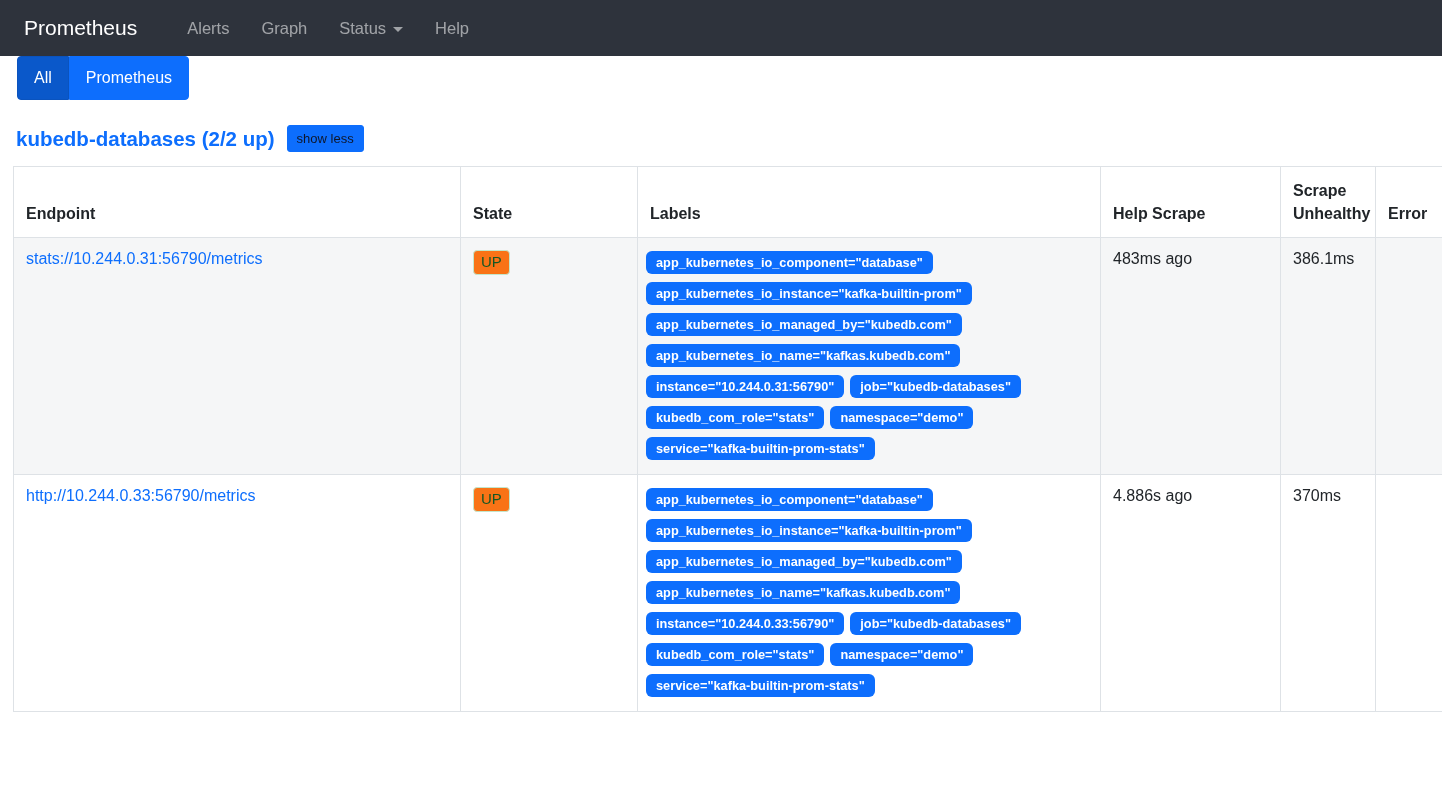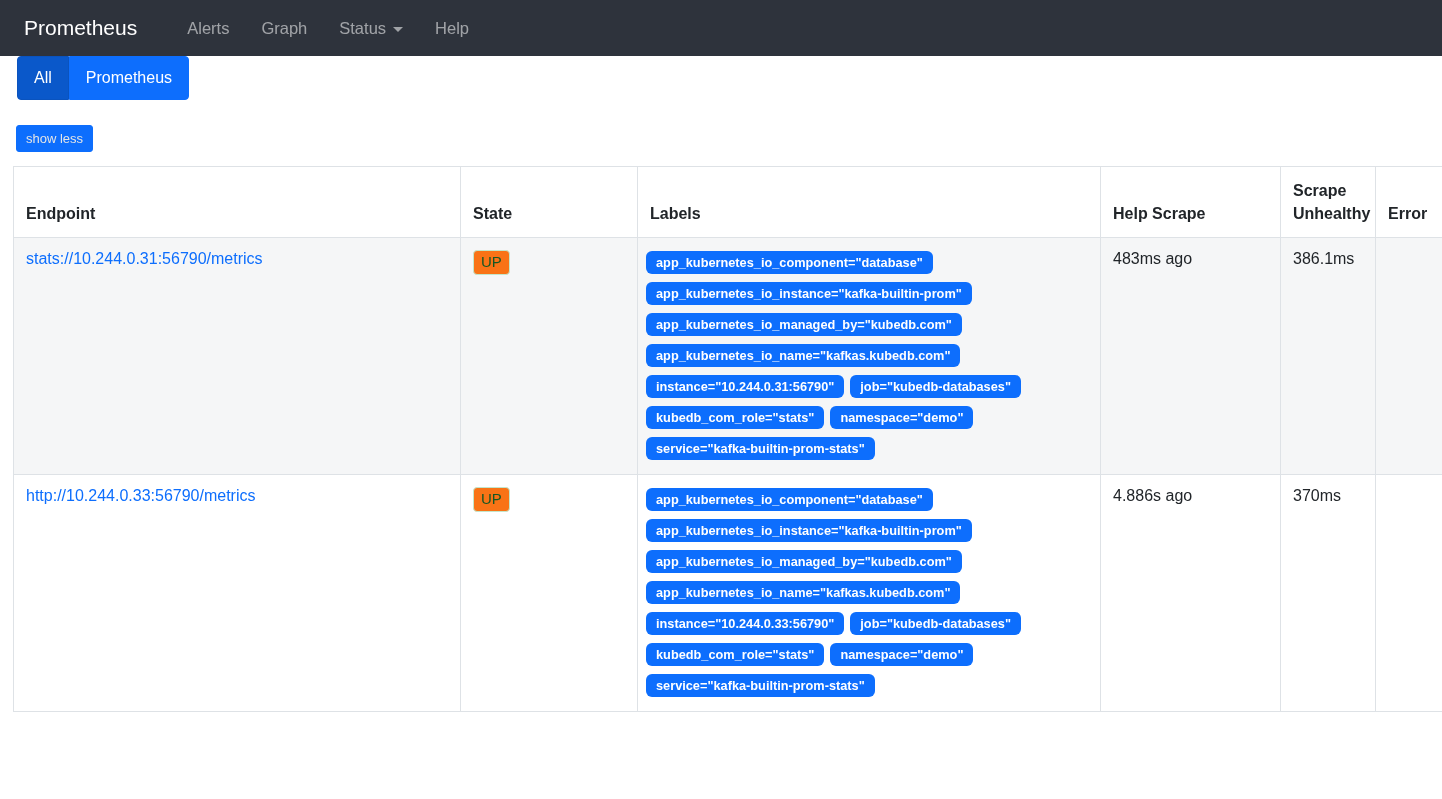--- a/index.html
+++ b/index.html
@@ -92,24 +92,25 @@
   }
   .job-title {
     color: #0d6efd;
     font-size: 20.5px;
     font-weight: 700;
     cursor: pointer;
   }
   .btn-toggle {
     background: #0d6efd;
     border: 1px solid #0d6efd;
-    color: #e5e5e5;
+    color: #0f172a;
     font-size: 13px;
     padding: 5px 9px;
     border-radius: 3px;
+    margin-left: 12px;
     cursor: pointer;
     font-family: "Liberation Sans", sans-serif;
   }
 
   
   table.targets {
     border-collapse: collapse;
     table-layout: fixed;
     width: 1429px;
     font-size: 16px;
@@ -180,20 +181,21 @@
 
 
   
   <div class="btn-group">
     <button class="btn btn-all">All</button>
     <button class="btn btn-unhealthy">Prometheus</button>
   </div>
 
   
   <div class="job-header">
+    <span class="job-title">kubedb-databases (2/2 up)</span>
     <button class="btn-toggle">show less</button>
   </div>
 
   
   <table class="targets">
     <colgroup>
       <col style="width:447px">
         <col style="width:177px">
         <col style="width:463px">
       <col style="width:180px">

